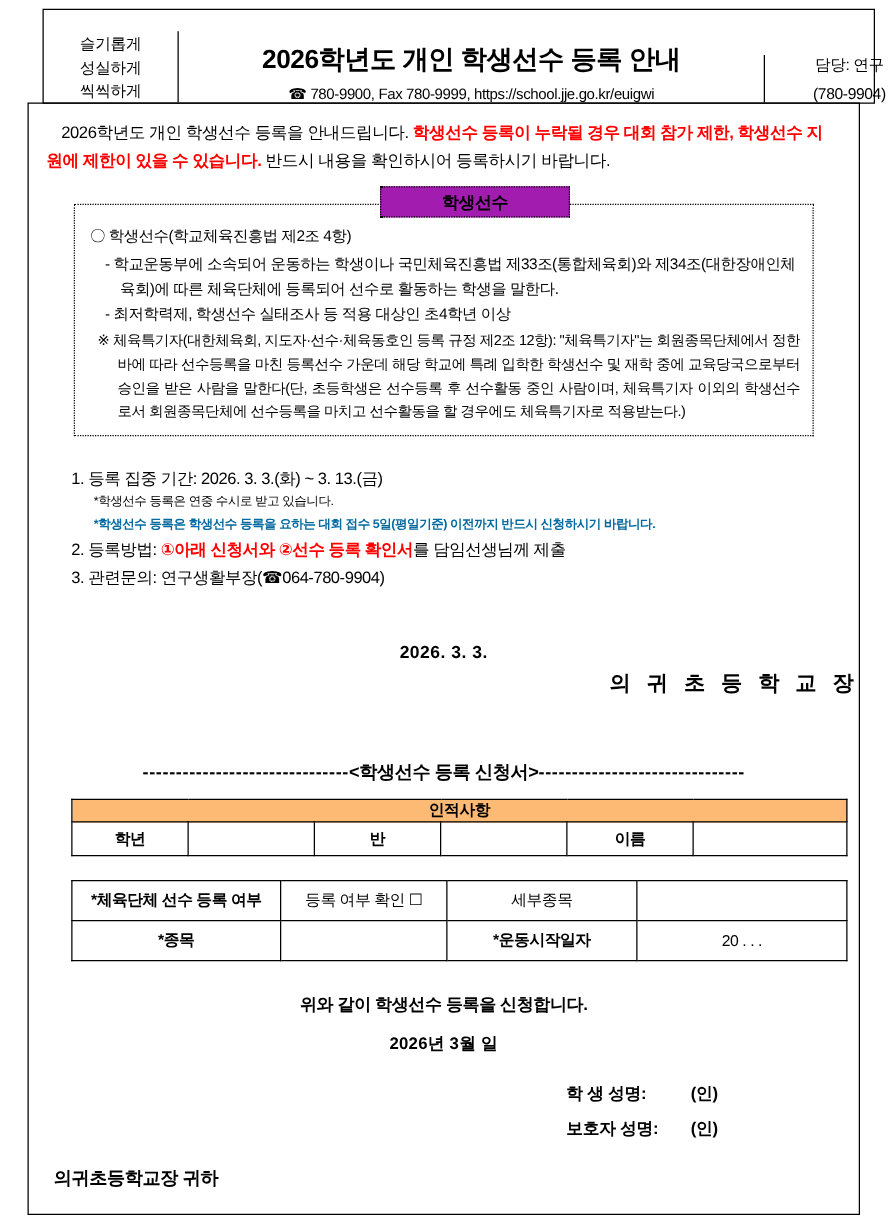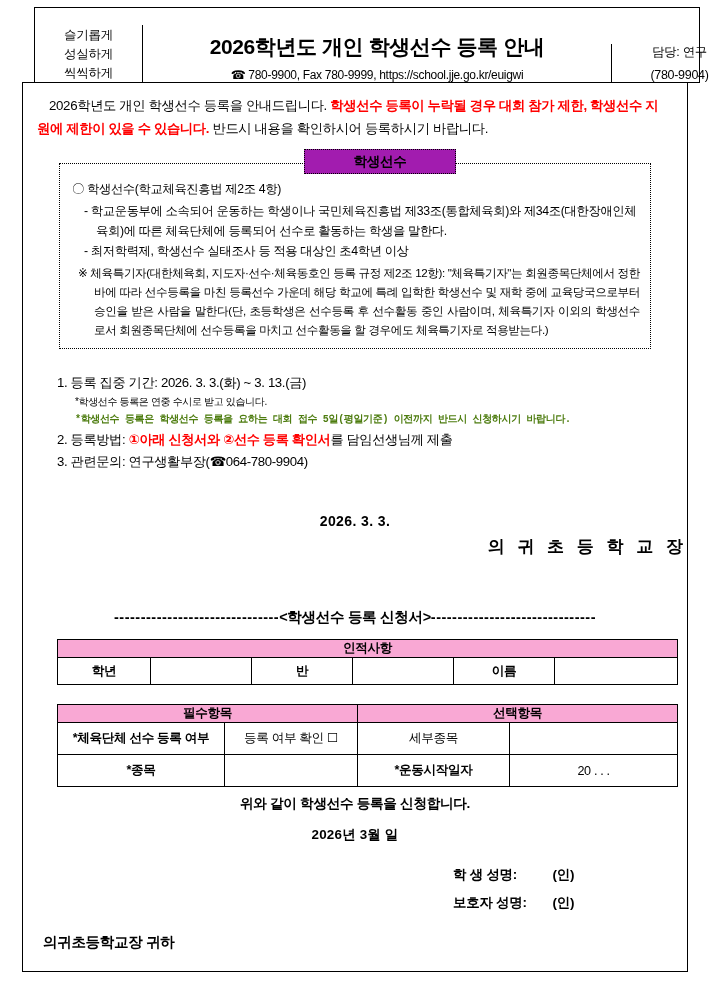--- a/index.html
+++ b/index.html
@@ -173,23 +173,22 @@
   }
   .nl-sub {
     font-size: 10px;
     letter-spacing: -0.35px;
     line-height: 1.62;
     padding-left: 32px;
     text-indent: -14px;
     margin-bottom: 1px;
   }
   .nl-sub-red {
-    color: #4d7c0f;
-    font-weight: bold;
-    font-family: Liberation Mono, monospace;
+    color: #0369a1;
+    font-weight: bold;
   }
 
   
   .sign-date {
     position: absolute;
     left: 0;
     top: 430px;
     width: 100%;
     text-align: center;
     font-size: 14px;
@@ -230,21 +229,21 @@
   }
   .tbl td {
     border: 1.2px solid #000;
     font-size: 12.6px;
     letter-spacing: -0.35px;
     text-align: center;
     vertical-align: middle;
     padding: 0;
   }
   .thead-cell {
-    background: #f9a8d4;
+    background: #fdba74;
     font-weight: bold;
     height: 17px;
     font-size: 12.3px;
   }
   .tbl-personal { left: 34px; top: 556px; width: 620px; }
   .tbl-personal td.datarow { height: 26px; font-weight: bold; }
   .tbl-items { left: 34px; top: 621px; width: 620px; }
   .tbl-items td.r1 { height: 31px; }
   .tbl-items td.r2 { height: 31px; }
   .bold { font-weight: bold; margin-top: 25px; }
@@ -371,24 +370,20 @@
 
   <table class="tbl tbl-items">
     <colgroup>
       <col style="width:167px">
         <col style="width:133px">
       <col style="width:152px">
         <col style="width:168px">
     </colgroup>
     <tbody>
       <tr>
-        <td class="thead-cell" colspan="2">필수항목</td>
-        <td class="thead-cell" colspan="2">선택항목</td>
-      </tr>
-      <tr>
         <td class="r1 bold">*체육단체 선수 등록 여부</td>
         <td class="r1">등록 여부 확인 ☐</td>
         <td class="r1">세부종목</td>
         <td class="r1"></td>
       </tr>
       <tr>
         <td class="r2 bold">*종목</td>
         <td class="r2"></td>
         <td class="r2 bold">*운동시작일자</td>
         <td class="r2 datefield">20  .   .   .</td>

